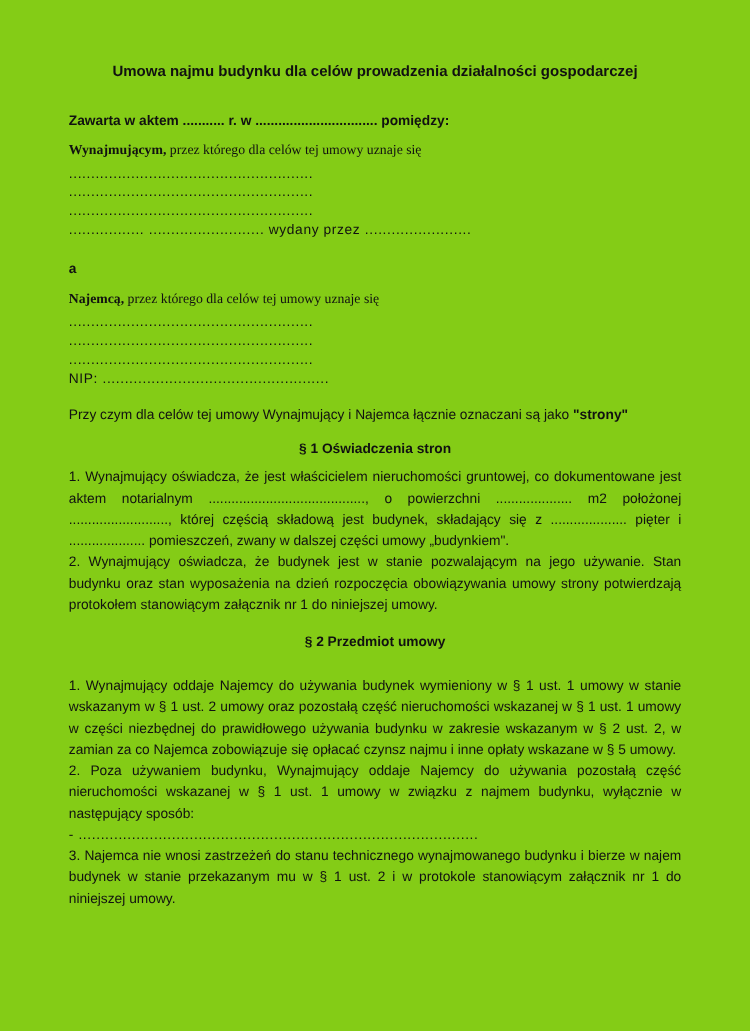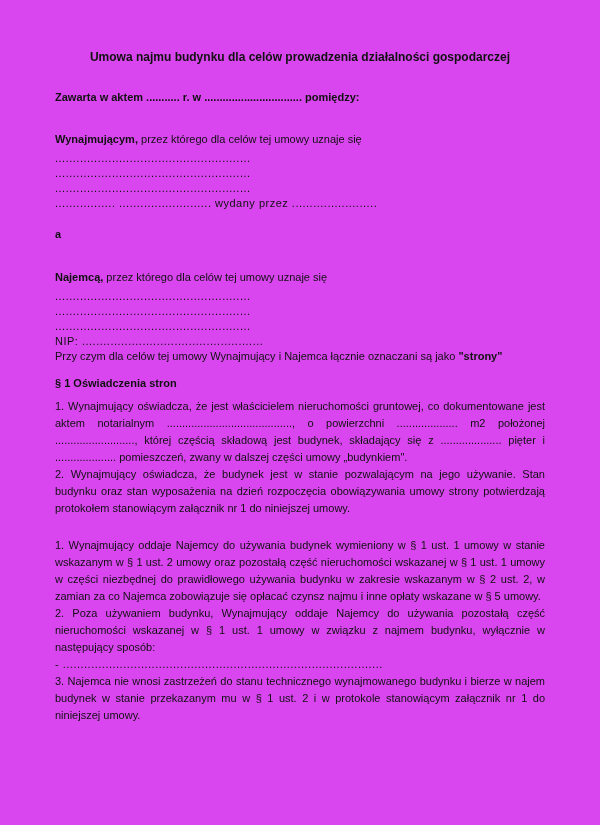--- a/index.html
+++ b/index.html
@@ -4,21 +4,21 @@
 <style>
   html, body {
     margin: 0;
     padding: 0;
     background: #ffffff;
   }
   .page {
     position: relative;
     width: 600px;
     height: 825px;
-    background: #d946ef;
+    background: #84cc16;
     box-sizing: border-box;
     padding: 50px 55px 0 55px;
     font-family: "Liberation Sans", sans-serif;
     font-size: 11px;
     color: #111111;
     overflow: hidden;
   }
   .title {
     font-size: 12px;
     font-weight: bold;
@@ -26,35 +26,36 @@
     line-height: 14px;
     margin: 0;
   }
   .b { font-weight: bold; }
   .line { line-height: 15px; }
   .date-line {
     margin-top: 26px;
     font-weight: bold;
     line-height: 14px;
   }
-  .party-label { margin-top: 28px; line-height: 15px; }
+  .party-label { margin-top: 9px; line-height: 15px; font-family: Liberation Serif, serif; }
   .fills { margin-top: 4px; }
   .fill-line {
     line-height: 15px;
     letter-spacing: 0.5px;
     white-space: nowrap;
     overflow: hidden;
   }
   .connector {
     margin-top: 16px;
     font-weight: bold;
     line-height: 15px;
   }
-  .clause { line-height: 15px; }
+  .clause { margin-top: 14px; line-height: 15px; }
   .heading {
+    text-align: center;
     font-weight: bold;
     line-height: 14px;
     margin-top: 12px;
   }
   .heading.h2 { margin-top: 14px; }
   .para {
     text-align: justify;
     line-height: 17px;
   }
   .para.first { margin-top: 8px; }
@@ -96,18 +97,19 @@
       <div class="fill-line">NIP: ...................................................</div>
     </div>
   </div>
 
   <div class="clause"><span>Przy czym dla celów tej umowy Wynajmujący i Najemca łącznie oznaczani są jako </span><span class="b">"strony"</span></div>
 
   <div class="heading">§ 1 Oświadczenia stron</div>
   <div class="para first">1. Wynajmujący oświadcza, że jest właścicielem nieruchomości gruntowej, co dokumentowane jest aktem notarialnym ........................................., o powierzchni .................... m2 położonej .........................., której częścią składową jest budynek, składający się z .................... pięter i .................... pomieszczeń, zwany w dalszej części umowy „budynkiem".</div>
   <div class="para">2. Wynajmujący oświadcza, że budynek jest w stanie pozwalającym na jego używanie. Stan budynku oraz stan wyposażenia na dzień rozpoczęcia obowiązywania umowy strony potwierdzają protokołem stanowiącym załącznik nr 1 do niniejszej umowy.</div>
 
+  <div class="heading h2">§ 2 Przedmiot umowy</div>
   <div class="para s2first">1. Wynajmujący oddaje Najemcy do używania budynek wymieniony w § 1 ust. 1 umowy w stanie wskazanym w § 1 ust. 2 umowy oraz pozostałą część nieruchomości wskazanej w § 1 ust. 1 umowy w części niezbędnej do prawidłowego używania budynku w zakresie wskazanym w § 2 ust. 2, w zamian za co Najemca zobowiązuje się opłacać czynsz najmu i inne opłaty wskazane w § 5 umowy.</div>
   <div class="para">2. Poza używaniem budynku, Wynajmujący oddaje Najemcy do używania pozostałą część nieruchomości wskazanej w § 1 ust. 1 umowy w związku z najmem budynku, wyłącznie w następujący sposób:</div>
   <div class="bullet-line">- ..........................................................................................</div>
   <div class="para">3. Najemca nie wnosi zastrzeżeń do stanu technicznego wynajmowanego budynku i bierze w najem budynek w stanie przekazanym mu w § 1 ust. 2 i w protokole stanowiącym załącznik nr 1 do niniejszej umowy.</div>
 
 </div>
 
 </body></html>

